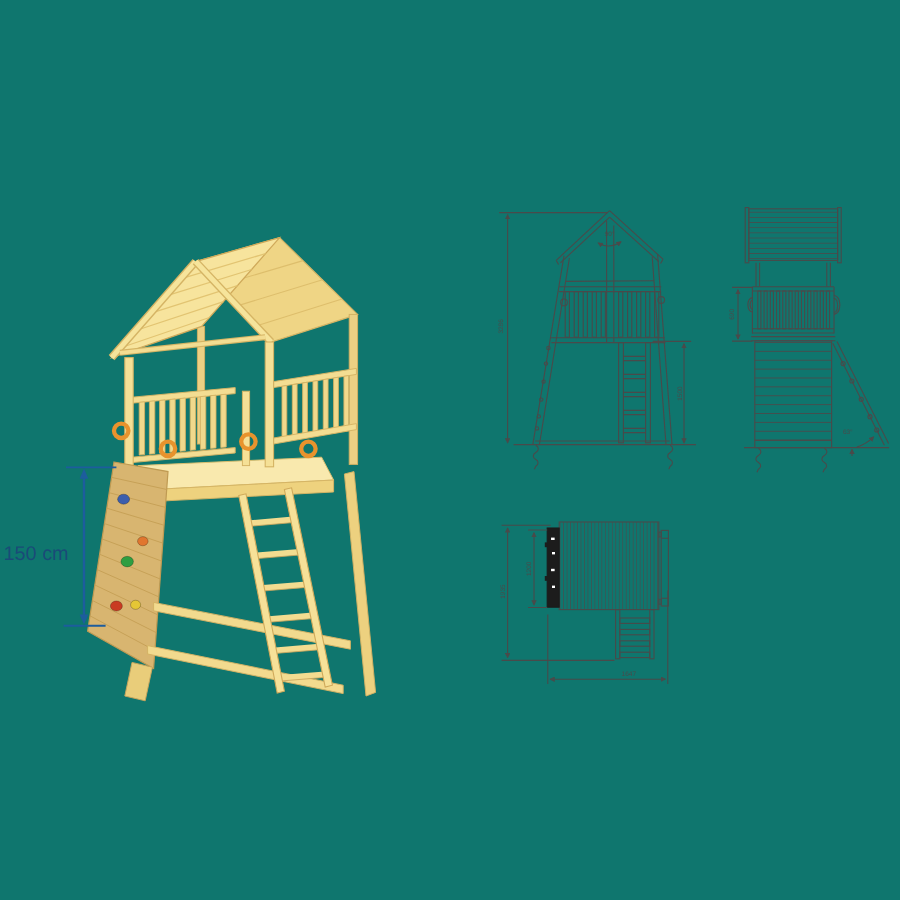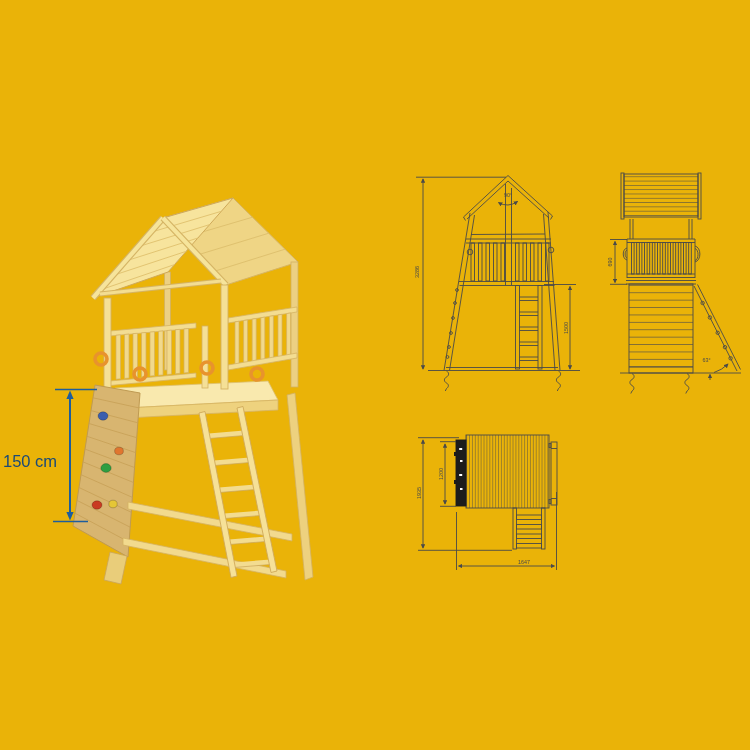--- a/index.html
+++ b/index.html
@@ -1,16 +1,16 @@
 <!DOCTYPE html>
 <html><head>
 <meta charset="utf-8">
 <style>
   html,body{margin:0;padding:0;background:#fff;}
-  .canvas{position:relative;width:750px;height:750px;background:#eab308;overflow:hidden;
+  .canvas{position:relative;width:750px;height:750px;background:#0f766e;overflow:hidden;
           font-family:"Liberation Sans", sans-serif;}
   .abs{position:absolute;}
   svg text{font-family:"Liberation Sans", sans-serif;}
   .dimtext{fill:#4a4a4a;}
 </style>
 </head>
 <body>
 
 <div class="canvas">
 

